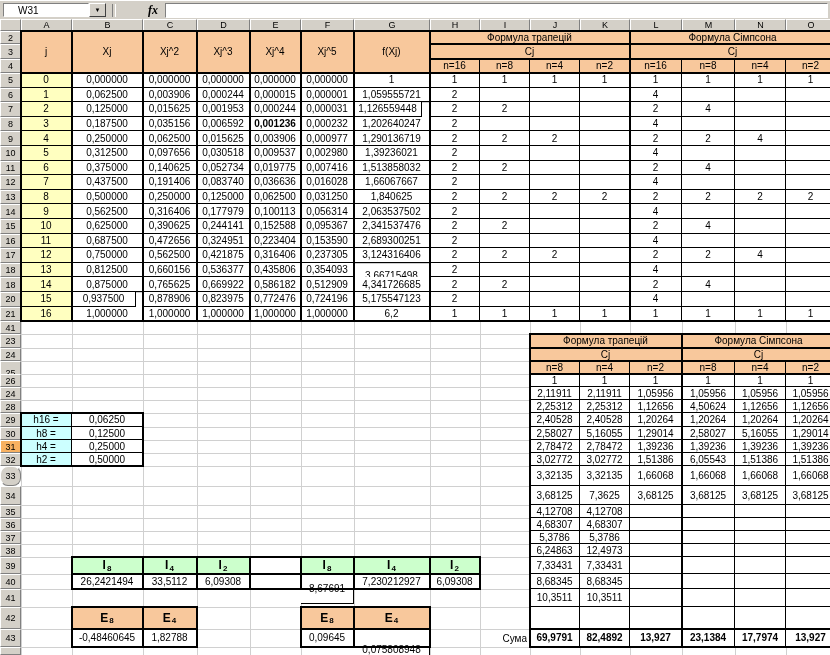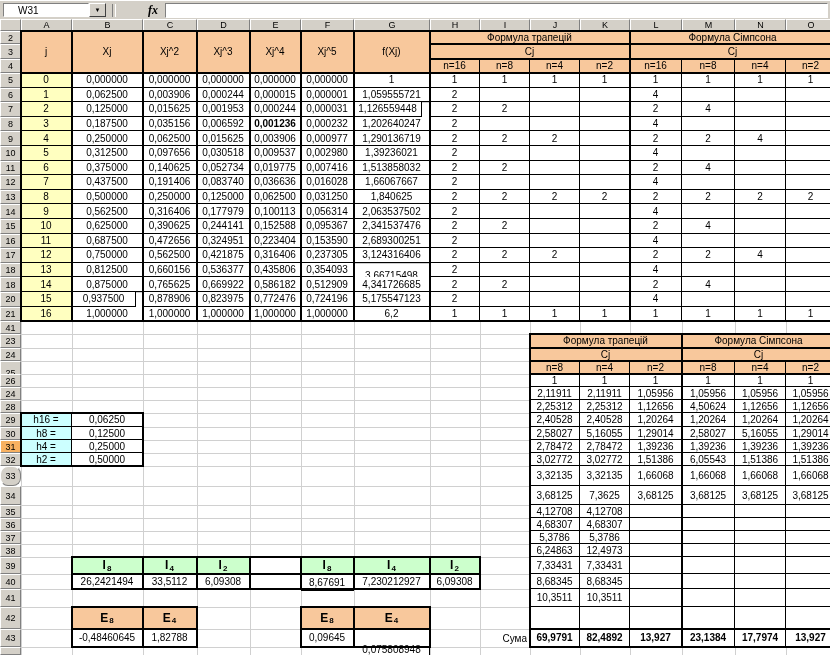--- a/index.html
+++ b/index.html
@@ -594,21 +594,21 @@
       <div class="h2" style="left: 530px; top: 360.2px; width: 306px; height: 2px;"></div>
       <div class="h2" style="left: 530px; top: 373.2px; width: 306px; height: 2px;"></div>
       <div class="h2" style="left: 530px; top: 628.2px; width: 306px; height: 2px;"></div>
       <div class="cell green bighdr" style="left: 72px; top: 557.2px; width: 71px; height: 17px;">I<span class="sub">8</span></div>
       <div class="cell " style="left: 72px; top: 574.2px; width: 71px; height: 15px;">26,2421494</div>
       <div class="cell green bighdr" style="left: 143px; top: 557.2px; width: 54px; height: 17px;">I<span class="sub">4</span></div>
       <div class="cell " style="left: 143px; top: 574.2px; width: 54px; height: 15px;">33,5112</div>
       <div class="cell green bighdr" style="left: 197px; top: 557.2px; width: 53px; height: 17px;">I<span class="sub">2</span></div>
       <div class="cell " style="left: 197px; top: 574.2px; width: 53px; height: 15px;">6,09308</div>
       <div class="cell green bighdr" style="left: 301px; top: 557.2px; width: 53px; height: 17px;">I<span class="sub">8</span></div>
-      <div class="cell " style="left: 301px; top: 574.2px; width: 53px; height: 17px;">8,67691</div>
+      <div class="cell " style="left: 301px; top: 574.2px; width: 53px; height: 30px;">8,67691</div>
       <div class="cell green bighdr" style="left: 354px; top: 557.2px; width: 76px; height: 17px;">I<span class="sub">4</span></div>
       <div class="cell " style="left: 354px; top: 574.2px; width: 76px; height: 15px;">7,230212927</div>
       <div class="cell green bighdr" style="left: 430px; top: 557.2px; width: 50px; height: 17px;">I<span class="sub">2</span></div>
       <div class="cell " style="left: 430px; top: 574.2px; width: 50px; height: 15px;">6,09308</div>
       <div class="cell nb" style="left: 250px; top: 557.2px; width: 51px; height: 17px;"></div>
       <div class="cell nb" style="left: 250px; top: 574.2px; width: 51px; height: 15px;"></div>
       <div class="tbox" style="left: 71px; top: 556.2px; width: 410px; height: 34px;"></div>
       <div class="v2" style="left: 142px; top: 557.2px; width: 2px; height: 32px;"></div>
       <div class="v2" style="left: 196px; top: 557.2px; width: 2px; height: 32px;"></div>
       <div class="v2" style="left: 249px; top: 557.2px; width: 2px; height: 32px;"></div>

